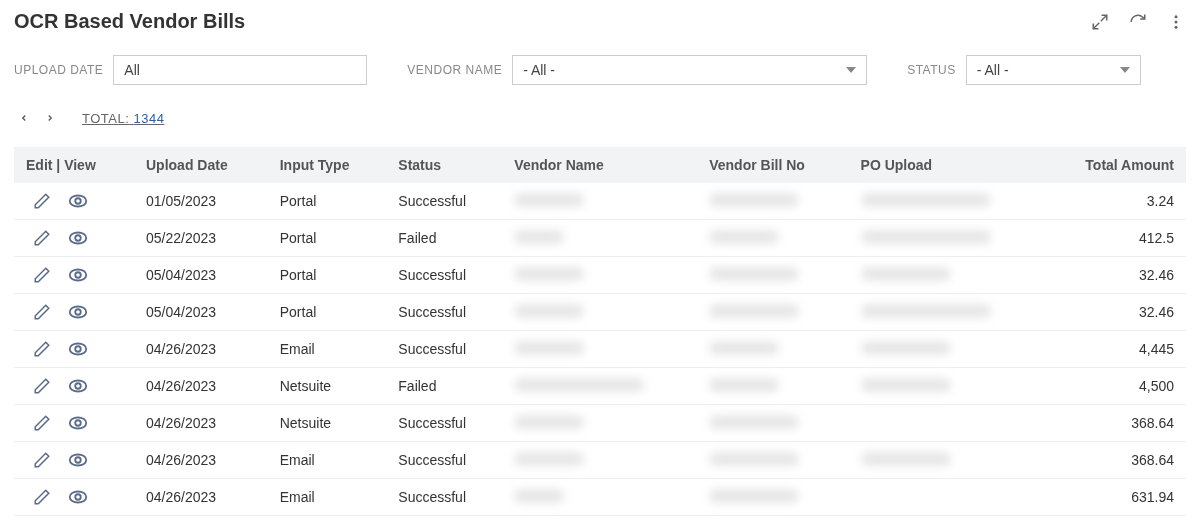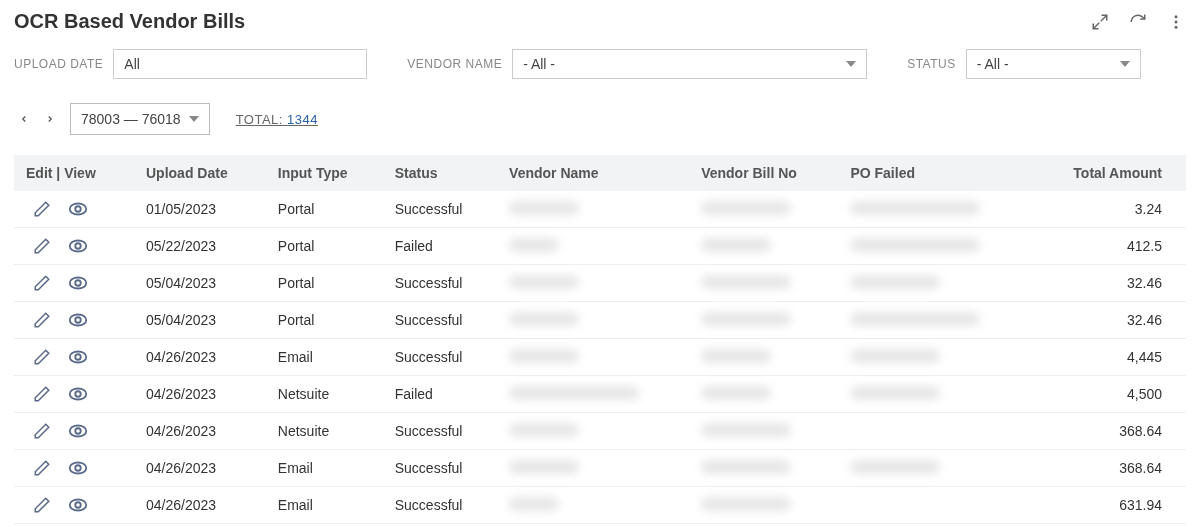--- a/index.html
+++ b/index.html
@@ -6,21 +6,21 @@
 body {
   font-family: -apple-system, BlinkMacSystemFont, "Segoe UI", Helvetica, Arial, sans-serif;
   background: #fff;
   color: #333;
   width: 1200px;
   padding: 10px 14px;
 }
 .header {
   display: flex;
   justify-content: space-between;
-  margin-bottom: 16px;
+  margin-bottom: 22px;
 }
 .title {
   font-size: 20px;
   font-weight: 700;
   color: #333;
 }
 .header-actions {
   display: flex;
   align-items: center;
   gap: 18px;
@@ -97,21 +97,21 @@
   background: #f1f3f5;
 }
 th {
   text-align: left;
   font-size: 14px;
   font-weight: 600;
   color: #555;
   padding: 10px 12px;
   white-space: nowrap;
 }
-th.amount, td.amount { text-align: right; padding-right: 24px; }
+th.amount, td.amount { text-align: right; padding-right: 12px; }
 th.editview { width: 120px; }
 tbody tr { border-bottom: 1px solid #eee; }
 td {
   font-size: 14px;
   color: #333;
   padding: 8px 12px;
   white-space: nowrap;
   vertical-align: middle;
 }
 .actions { display: flex; gap: 16px; padding-left: 6px;}
@@ -191,40 +191,36 @@
   <div class="pager-arrow">
     <svg width="10" height="16" viewBox="0 0 24 24" fill="none" stroke="currentColor" stroke-width="3">
         <path d="M15 18l-6-6 6-6"></path>
       </svg>
   </div>
   <div class="pager-arrow">
     <svg width="10" height="16" viewBox="0 0 24 24" fill="none" stroke="currentColor" stroke-width="3">
         <path d="M9 6l6 6-6 6"></path>
       </svg>
   </div>
-  <div class="pager-range">
-    <span>78003 — 76018</span>
-    <span class="caret-down"></span>
-  </div>
   <span class="total-label">
     <span>TOTAL:</span>
     <span class="total-count">1344</span>
   </span>
 </div>
 
 <table>
   <thead>
     <tr>
       <th class="editview">Edit | View</th>
       <th>Upload Date</th>
       <th>Input Type</th>
       <th>Status</th>
       <th>Vendor Name</th>
       <th>Vendor Bill No</th>
-      <th>PO Failed</th>
+      <th>PO Upload</th>
       <th class="amount">Total Amount</th>
     </tr>
   </thead>
   <tbody id="tbody">
       <tr>
         <td>
           <div class="actions">
             <span class="action-icon">
               <svg width="18" height="18" viewBox="0 0 24 24" fill="none" stroke="currentColor" stroke-width="2">
                 <path d="M17 3l4 4L7 21H3v-4L17 3z"></path>

